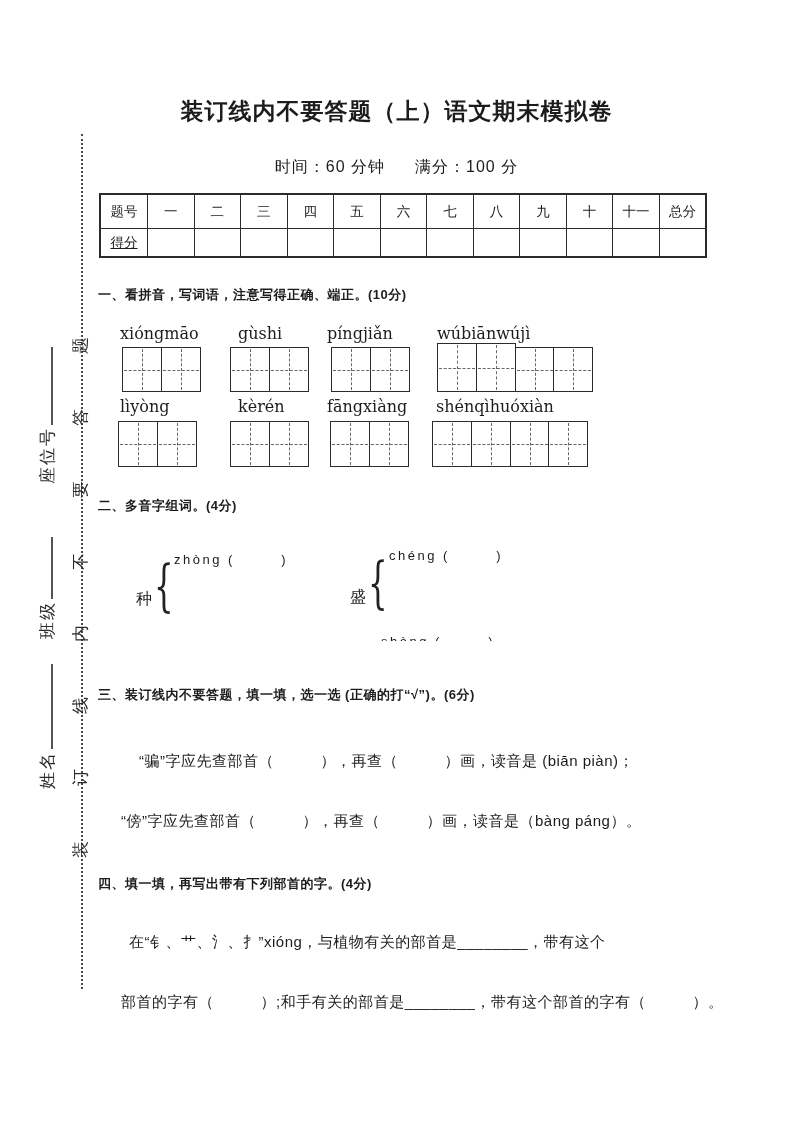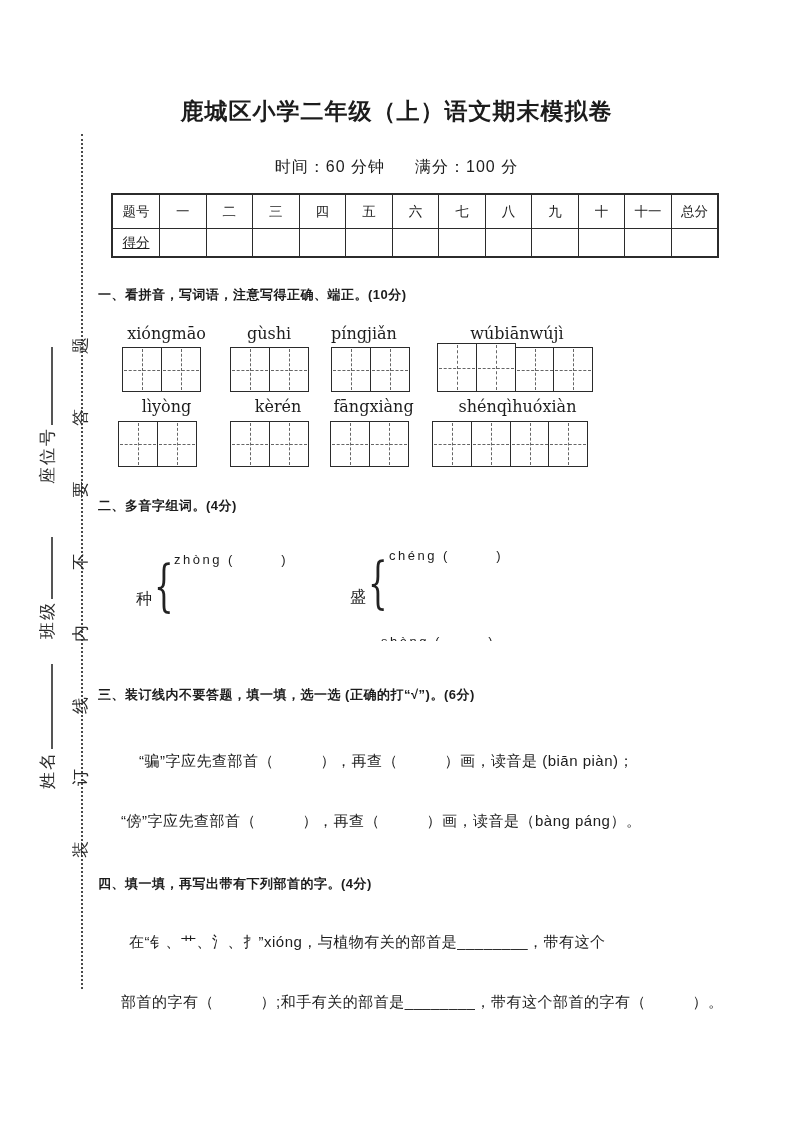--- a/index.html
+++ b/index.html
@@ -15,35 +15,34 @@
   }
   .meta{
     left:0;right:0;top:157px;display:flex;justify-content:center;gap:30px;
     font-size:16px;letter-spacing:1px;
   }
   
   table.score{
     position:absolute;left:99px;top:193px;width:608px;
     border-collapse:collapse;table-layout:fixed;
     border:2px solid #2b2b2b;
-    margin-left:12px;
   }
   table.score th,table.score td{
     border:1px solid #2b2b2b;font-weight:400;text-align:center;
     font-size:13.5px;padding:0;
   }
   table.score tr.r1 th,table.score tr.r1 td{height:33px;}
   table.score tr.r2 th,table.score tr.r2 td{height:27px;text-decoration:underline;}
   table.score .lblcol{width:46px;}
   
   .heading{font-size:13px;font-weight:600;letter-spacing:0.5px;white-space:nowrap;}
   .bodyline{font-size:15px;letter-spacing:0.5px;white-space:nowrap;}
   
   .pingroup{
-    display:flex;justify-content:center;align-items:flex-end;
+    display:flex;justify-content:flex-start;align-items:flex-end;
     font-family:"DejaVu Serif", serif;font-size:16px;height:22px;white-space:nowrap;
   }
   
   .boxgroup{display:flex;align-items:flex-start;}
   .cell{
     width:40px;height:45px;border:1.2px solid #2b2b2b;margin-left:-1.2px;
     position:relative;box-sizing:border-box;background:#fff;
   }
   .boxgroup .cell:first-child{margin-left:0;}
   .cell::before{
@@ -90,21 +89,21 @@
 <div class="abs vrot sidelabel" style="left:34px;top:484px">
   <span>座位号</span><span class="u-line u-seat"></span>
 </div>
 <div class="abs vrot sidelabel" style="left:34px;top:639px">
   <span>班级</span><span class="u-line u-class"></span>
 </div>
 <div class="abs vrot sidelabel" style="left:34px;top:789px">
   <span>姓名</span><span class="u-line u-name"></span>
 </div>
 
-<div class="abs title">鹿城区小学二年级（上）语文期末模拟卷</div>
+<div class="abs title">装订线内不要答题（上）语文期末模拟卷</div>
 <div class="abs meta">
   <span>时间：60 分钟</span>
   <span>满分：100 分</span>
 </div>
 
 <table class="score">
   <tbody>
       <tr class="r1">
     <th class="lblcol">题号</th>
     <td>一</td>

